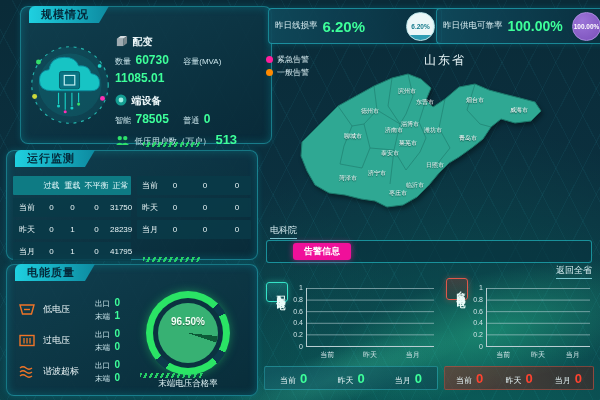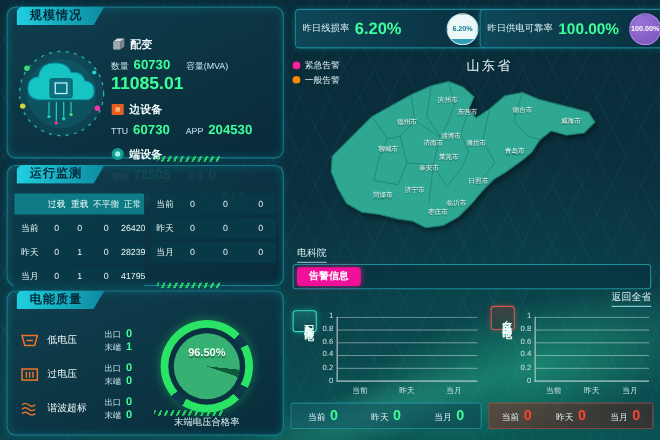--- a/index.html
+++ b/index.html
@@ -81,32 +81,32 @@
   .stats.teal{background:linear-gradient(90deg,rgba(22,96,108,.55),rgba(14,64,80,.5));border:1px solid rgba(60,220,230,.35);}
   .stats.redbg{background:linear-gradient(90deg,rgba(150,42,32,.5),rgba(92,22,18,.45));border:1px solid rgba(235,95,75,.4);}
   .stats .sl{color:#e3f1f3;font-size:8px;margin-right:4px;}
   .stats b{font-size:13px;}
   .stats.teal b{color:#3dff9a;}
   .stats.redbg b{color:#ff4330;}
   .city{position:absolute;transform:translate(-50%,-50%);color:#fdfefe;font-size:6px;white-space:nowrap;
       text-shadow:0 1px 1px rgba(0,40,35,.7);cursor:pointer;}
   .linkish{color:#d9eef2;font-size:9px;border-bottom:1px solid rgba(150,230,240,.8);padding-bottom:1px;cursor:pointer;}
   .alarmbar{position:absolute;left:266px;top:240px;width:326px;height:23px;border:1px solid rgba(40,220,230,.55);
-      border-radius:3px;background:rgba(8,48,60,.55);display:flex;align-items:center;padding-left:3px;box-sizing:border-box;}
+      border-radius:3px;background:rgba(8,48,60,.55);display:flex;align-items:center;padding-left:26px;box-sizing:border-box;}
   .alarmbadge{background:#f0109a;color:#fff;font-size:9px;font-weight:bold;padding:2px 11px;border-radius:3px;
       box-shadow:0 0 6px rgba(255,30,160,.6);cursor:pointer;}
 </style>
 </head>
 <body>
 
 <div id="app">
   <div class="beam"></div>
   <div class="beam2"></div>
 
-  <div class="panel" style="left:6px;top:6px;width:250px;height:136px;text-decoration:underline;">
+  <div class="panel" style="left:20px;top:6px;width:250px;height:136px;text-decoration:underline;">
     <div class="tab">规模情况</div>
 
     <div style="position:absolute;left:6px;top:28px;width:86px;height:100px;">
       <svg width="86" height="100" viewBox="0 0 90 100">
         <circle cx="45" cy="50" r="40" fill="rgba(23,150,160,.16)"></circle>
         <circle cx="45" cy="50" r="40" fill="none" stroke="#2bd8c8" stroke-width="1.2" stroke-dasharray="3 5" opacity=".8"></circle>
         <circle cx="45" cy="50" r="33" fill="rgba(23,160,170,.15)"></circle>
         <circle cx="12" cy="26" r="2.6" fill="#35e06a"></circle>
         <circle cx="8" cy="62" r="2.6" fill="#cdd83a"></circle>
         <circle cx="79" cy="64" r="2.6" fill="#ff2fb4"></circle>
@@ -127,34 +127,21 @@
         <svg width="13" height="12" viewBox="0 0 14 13" style="vertical-align:-2px;">
             <polygon points="2,4 6,1 13,1 9,4" fill="#d7dee1"></polygon>
             <rect x="2" y="4" width="7" height="8" fill="#9fabb1"></rect>
             <polygon points="9,4 13,1 13,9 9,12" fill="#7b888e"></polygon>
           </svg>
         <span class="srow-name">配变</span>
         <div style="margin:1px 0 4px 0;">
           <span class="lbl">数量</span>
           <span class="num" style="font-size:12px;margin-right:10px;">60730</span>
           <span class="lbl">容量(MVA)</span>
-          <span class="num" style="font-size:16px;">11085.01</span>
-        </div>
-      </div>
-      <div>
-        <svg width="12" height="11" viewBox="0 0 12 11" style="vertical-align:-2px;">
-            <rect x="0.5" y="0.5" width="11" height="10" rx="1" fill="#e2601b"></rect>
-            <rect x="4" y="3.5" width="4" height="4" fill="#f9b27c"></rect>
-          </svg>
-        <span class="srow-name">边设备</span>
-        <div style="margin:1px 0 4px 0;">
-          <span class="lbl">TTU</span>
-          <span class="num" style="font-size:12px;margin-right:10px;">60730</span>
-          <span class="lbl">APP</span>
-          <span class="num" style="font-size:12px;">204530</span>
+          <span class="num" style="font-size:12px;">11085.01</span>
         </div>
       </div>
       <div>
         <svg width="12" height="12" viewBox="0 0 12 12" style="vertical-align:-2px;">
             <circle cx="6" cy="6" r="5.5" fill="#149e92"></circle>
             <circle cx="6" cy="6" r="2.4" fill="#9ff0e6"></circle>
           </svg>
         <span class="srow-name">端设备</span>
         <div style="margin:1px 0 3px 0;">
           <span class="lbl">智能</span>
@@ -186,21 +173,21 @@
         <span>过载</span>
         <span>重载</span>
         <span>不平衡</span>
         <span>正常</span>
       </div>
       <div class="trow tl">
         <span>当前</span>
         <span>0</span>
         <span>0</span>
         <span>0</span>
-        <span>26420</span>
+        <span>31750</span>
       </div>
       <div class="trow tl">
         <span>昨天</span>
         <span>0</span>
         <span>1</span>
         <span>0</span>
         <span>28239</span>
       </div>
       <div class="trow tl">
         <span>当月</span>

